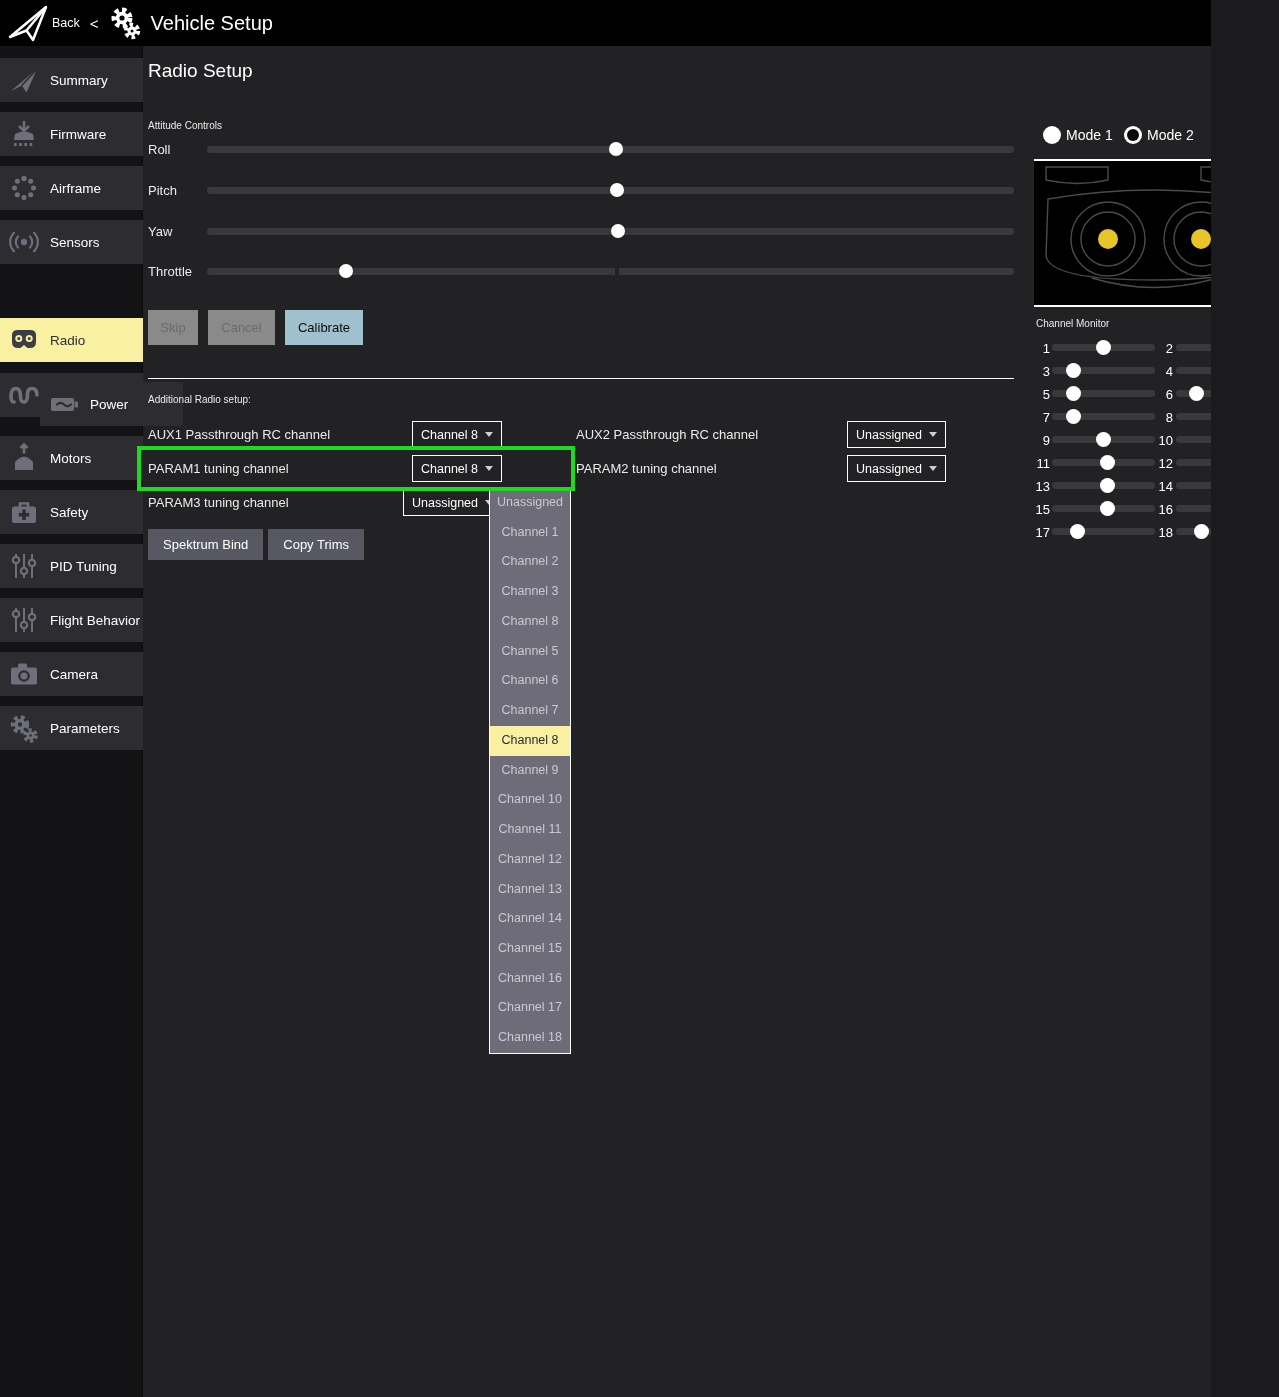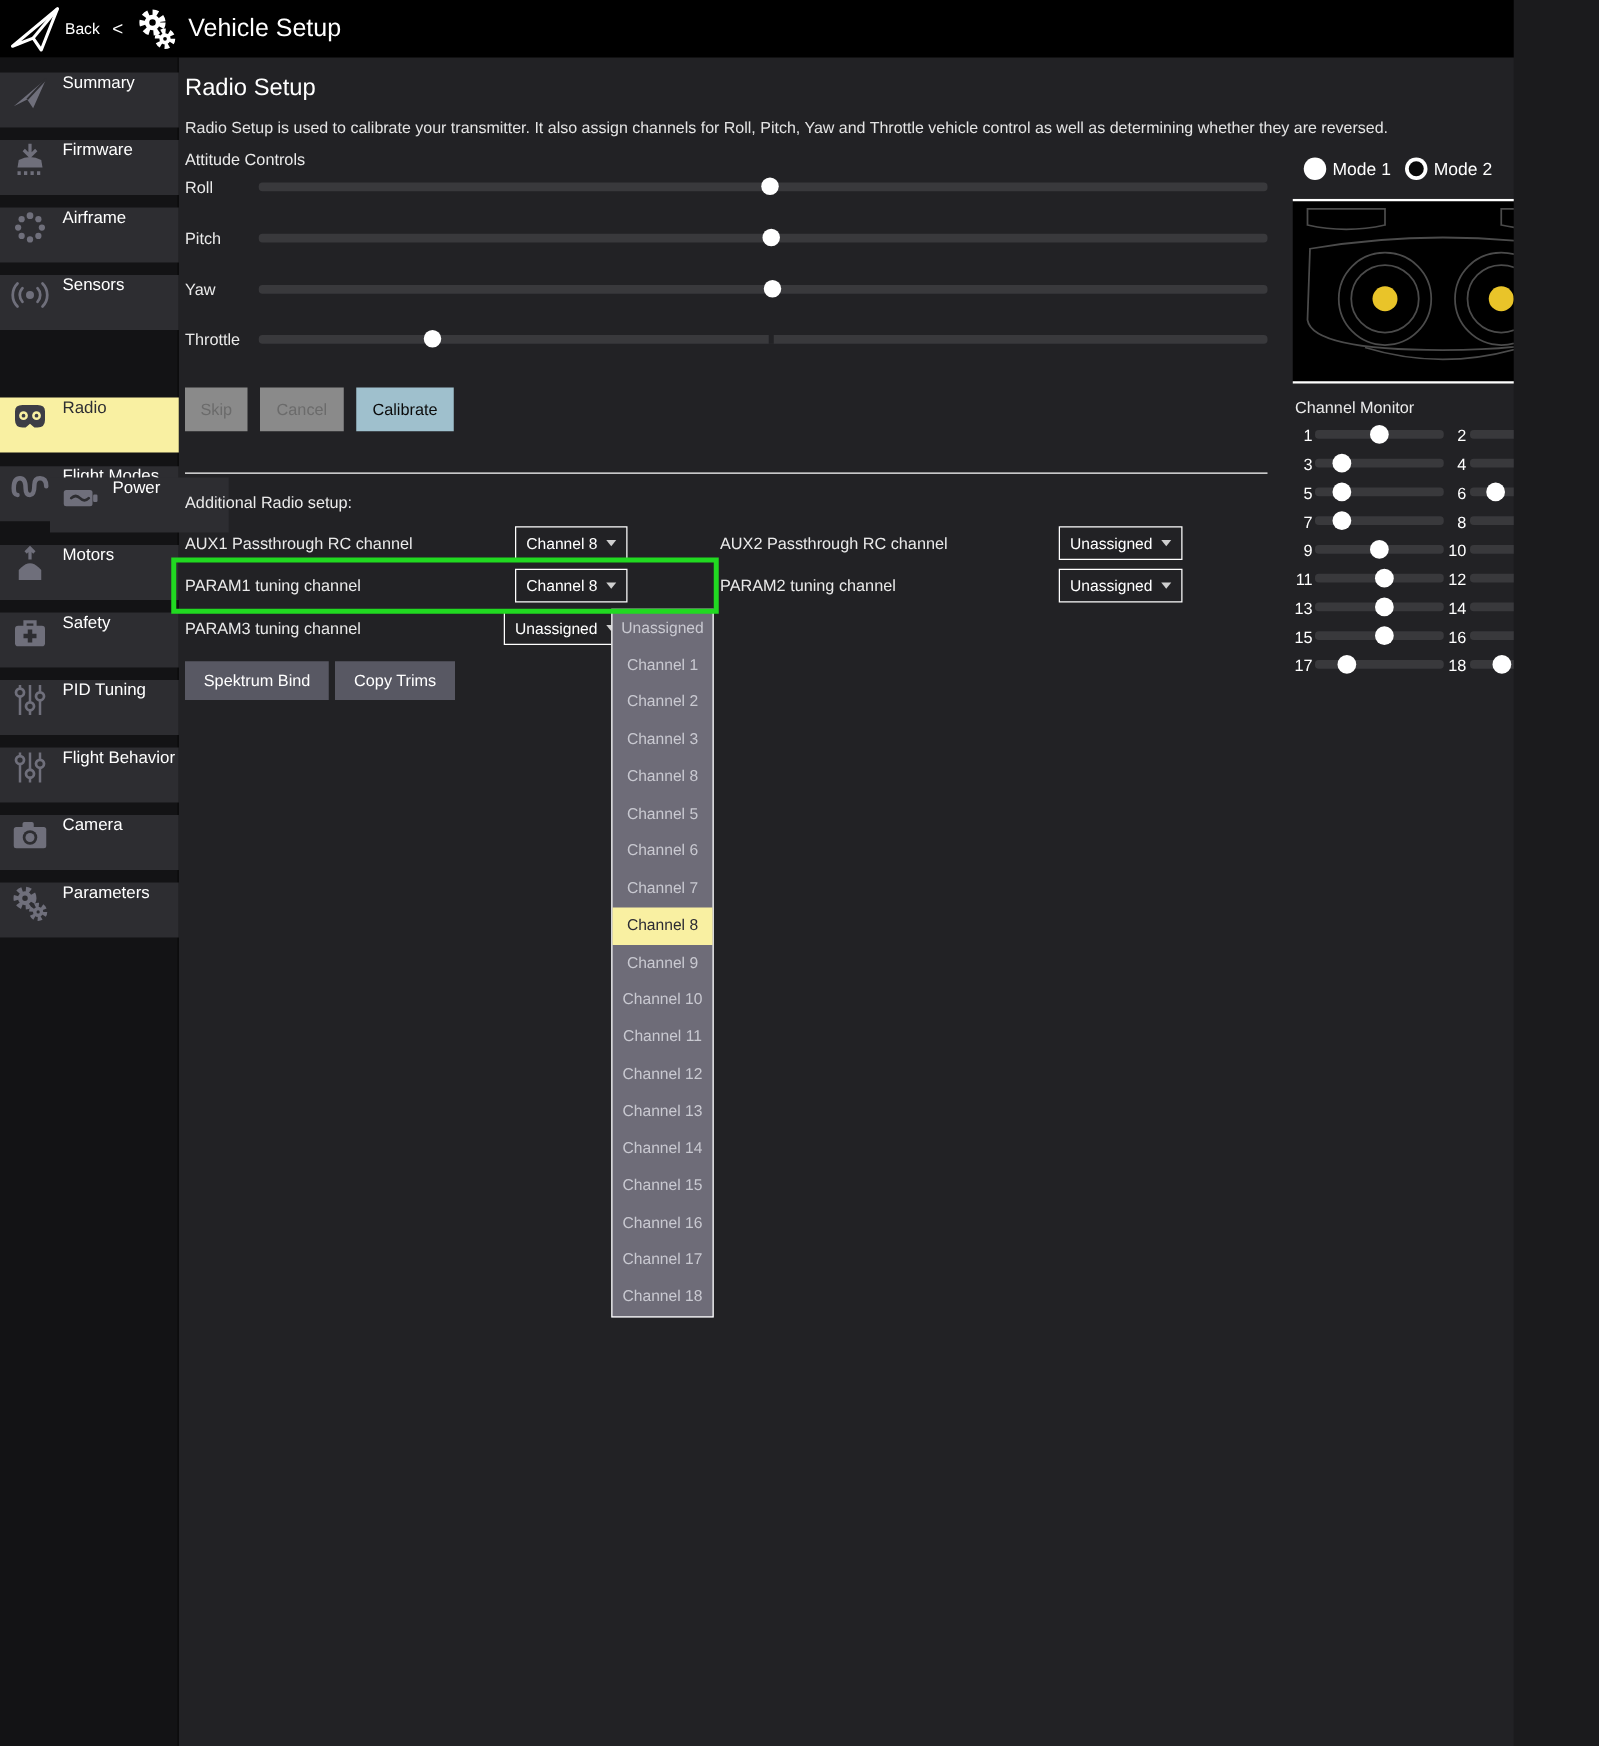--- a/index.html
+++ b/index.html
@@ -11,31 +11,31 @@
   #app{position:relative;width:1211px;height:1397px;background:#222225;overflow:hidden;text-decoration:underline;}
   
   .topbar{position:absolute;left:0;top:0;width:1279px;height:46px;background:#000;display:flex;align-items:center;z-index:20;}
   .logo{width:44px;height:44px;margin-left:6px;}
   .back-lbl{color:#fff;font-size:12.5px;margin-left:2px;}
   .chev{color:#fff;font-size:15px;margin:0 8px 0 10px;}
   .gears{width:36px;height:36px;}
   .top-title{color:#fff;font-size:20px;margin-left:8px;}
   
   .sidebar{position:absolute;left:0;top:46px;width:143px;height:1351px;background:#131315;border-right:1px solid #0a0a0a;}
-  .side-item{position:absolute;left:0;width:143px;height:44px;background:#2d2d31;display:flex;align-items:flex-start;padding-left:8px;cursor:pointer;}
+  .side-item{position:absolute;left:0;width:143px;height:44px;background:#2d2d31;display:flex;align-items:center;padding-left:8px;cursor:pointer;}
   .side-item.selected{background:var(--accent-yellow);margin-top:44px;}
   .side-icon{width:32px;height:32px;color:#6f6f7b;flex:0 0 32px;}
   .side-item.selected .side-icon{color:#3d3d46;}
   .side-icon svg{width:32px;height:32px;}
   .side-label{color:#fff;font-size:13.5px;margin-left:10px;white-space:nowrap;}
   .side-item.selected .side-label{color:#2e2e33;}
   
   .abs{position:absolute;}
   .h1{color:#fff;font-size:19px;}
-  .lbl{color:#eaeaea;font-size:13px;}
+  .lbl{color:#eaeaea;font-size:10px;}
   .desc{color:#e4e4e4;font-size:12.8px;white-space:nowrap;}
   
   .slider-row{position:absolute;left:148px;width:870px;height:20px;}
   .slider-label{position:absolute;left:0;top:2px;color:#eaeaea;font-size:13px;}
   .slider-track{position:absolute;left:59px;top:6px;width:807px;height:7px;background:#39393c;border-radius:3px;}
   .slider-seam{position:absolute;top:0;width:4px;height:7px;background:#222225;}
   .slider-handle{position:absolute;top:-4px;width:14px;height:14px;border-radius:50%;background:#fff;}
   
   .btn{position:absolute;height:35px;border:none;font-size:13px;display:flex;align-items:center;justify-content:center;cursor:pointer;}
   .btn-disabled{background:#8a8a8a;color:#6b6b6b;}
@@ -195,21 +195,20 @@
               <circle cx="12" cy="12.5" r="3.9" stroke-width="3.4"></circle>
               <circle cx="22.5" cy="23.5" r="5.4" stroke-width="3.8" stroke-dasharray="3.1 2.6"></circle>
               <circle cx="22.5" cy="23.5" r="2.7" stroke-width="2.8"></circle>
             </g>
           </svg></div>
         <div class="side-label">Parameters</div>
       </div>
     </div>
 
   <div class="abs h1" style="left:148px;top:60px;">Radio Setup</div>
-  <div class="abs desc" style="left:148px;top:94px;">Radio Setup is used to calibrate your transmitter. It also assign channels for Roll, Pitch, Yaw and Throttle vehicle control as well as determining whether they are reversed.</div>
   <div class="abs lbl" style="left:148px;top:120px;">Attitude Controls</div>
   <div id="attitude-sliders">
       <div class="slider-row" style="top: 140px;">
         <div class="slider-label">Roll</div>
         <div class="slider-track">
           <div class="slider-handle" style="left: 402.051px;"></div>
         </div>
       </div>
       <div class="slider-row" style="top: 181px;">
         <div class="slider-label">Pitch</div>

